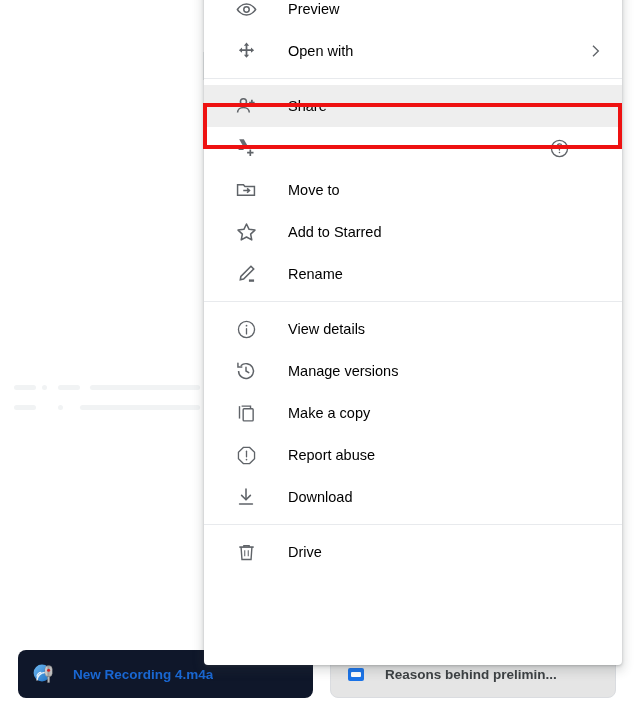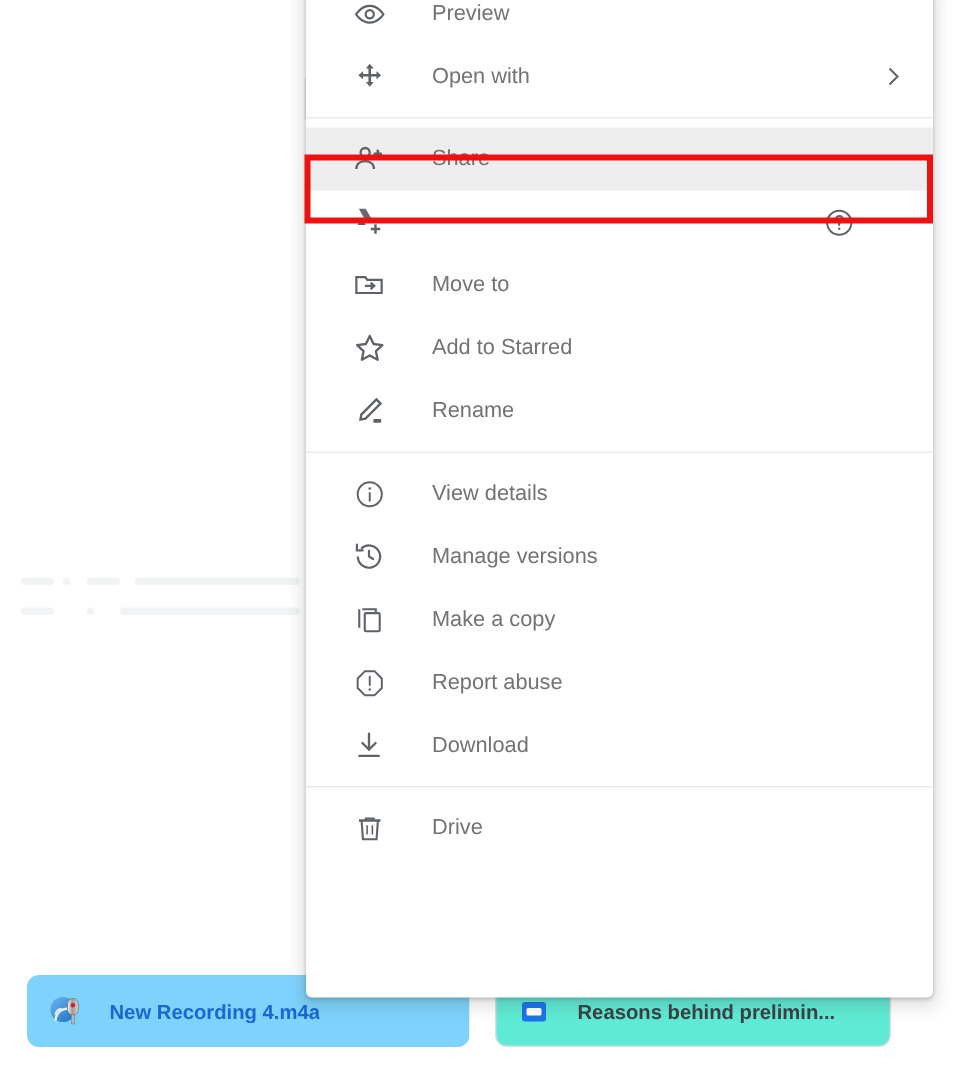--- a/index.html
+++ b/index.html
@@ -46,28 +46,28 @@
     box-sizing: border-box;
     display: flex;
     align-items: center;
     padding: 0 14px;
     overflow: hidden;
   }
   .file-card.selected {
     left: 18px;
     top: 650px;
     width: 295px;
-    background: #7dd3fc;
+    background: #0f172a;
     border: 1px solid transparent;
   }
   .file-card.plain {
     left: 330px;
     top: 650px;
-    width: 264px;
-    background: #5eead4;
+    width: 286px;
+    background: #e5e5e5;
     border: 1px solid #dadce0;
   }
   .file-card .thumb {
     width: 22px;
     height: 22px;
     flex: none;
     margin-right: 18px;
     display: flex;
     align-items: center;
     justify-content: center;
@@ -129,21 +129,21 @@
     height: 24px;
     flex: none;
     display: flex;
     align-items: center;
     justify-content: center;
     color: #5f6368;
   }
   .menu-item .mi-label {
     margin-left: 30px;
     font-size: 14.5px;
-    color: #737373;
+    color: #000000;
     white-space: nowrap;
   }
   .menu-item .mi-trail {
     margin-left: auto;
     display: flex;
     align-items: center;
     justify-content: center;
     color: #5f6368;
     width: 22px;
     height: 22px;

